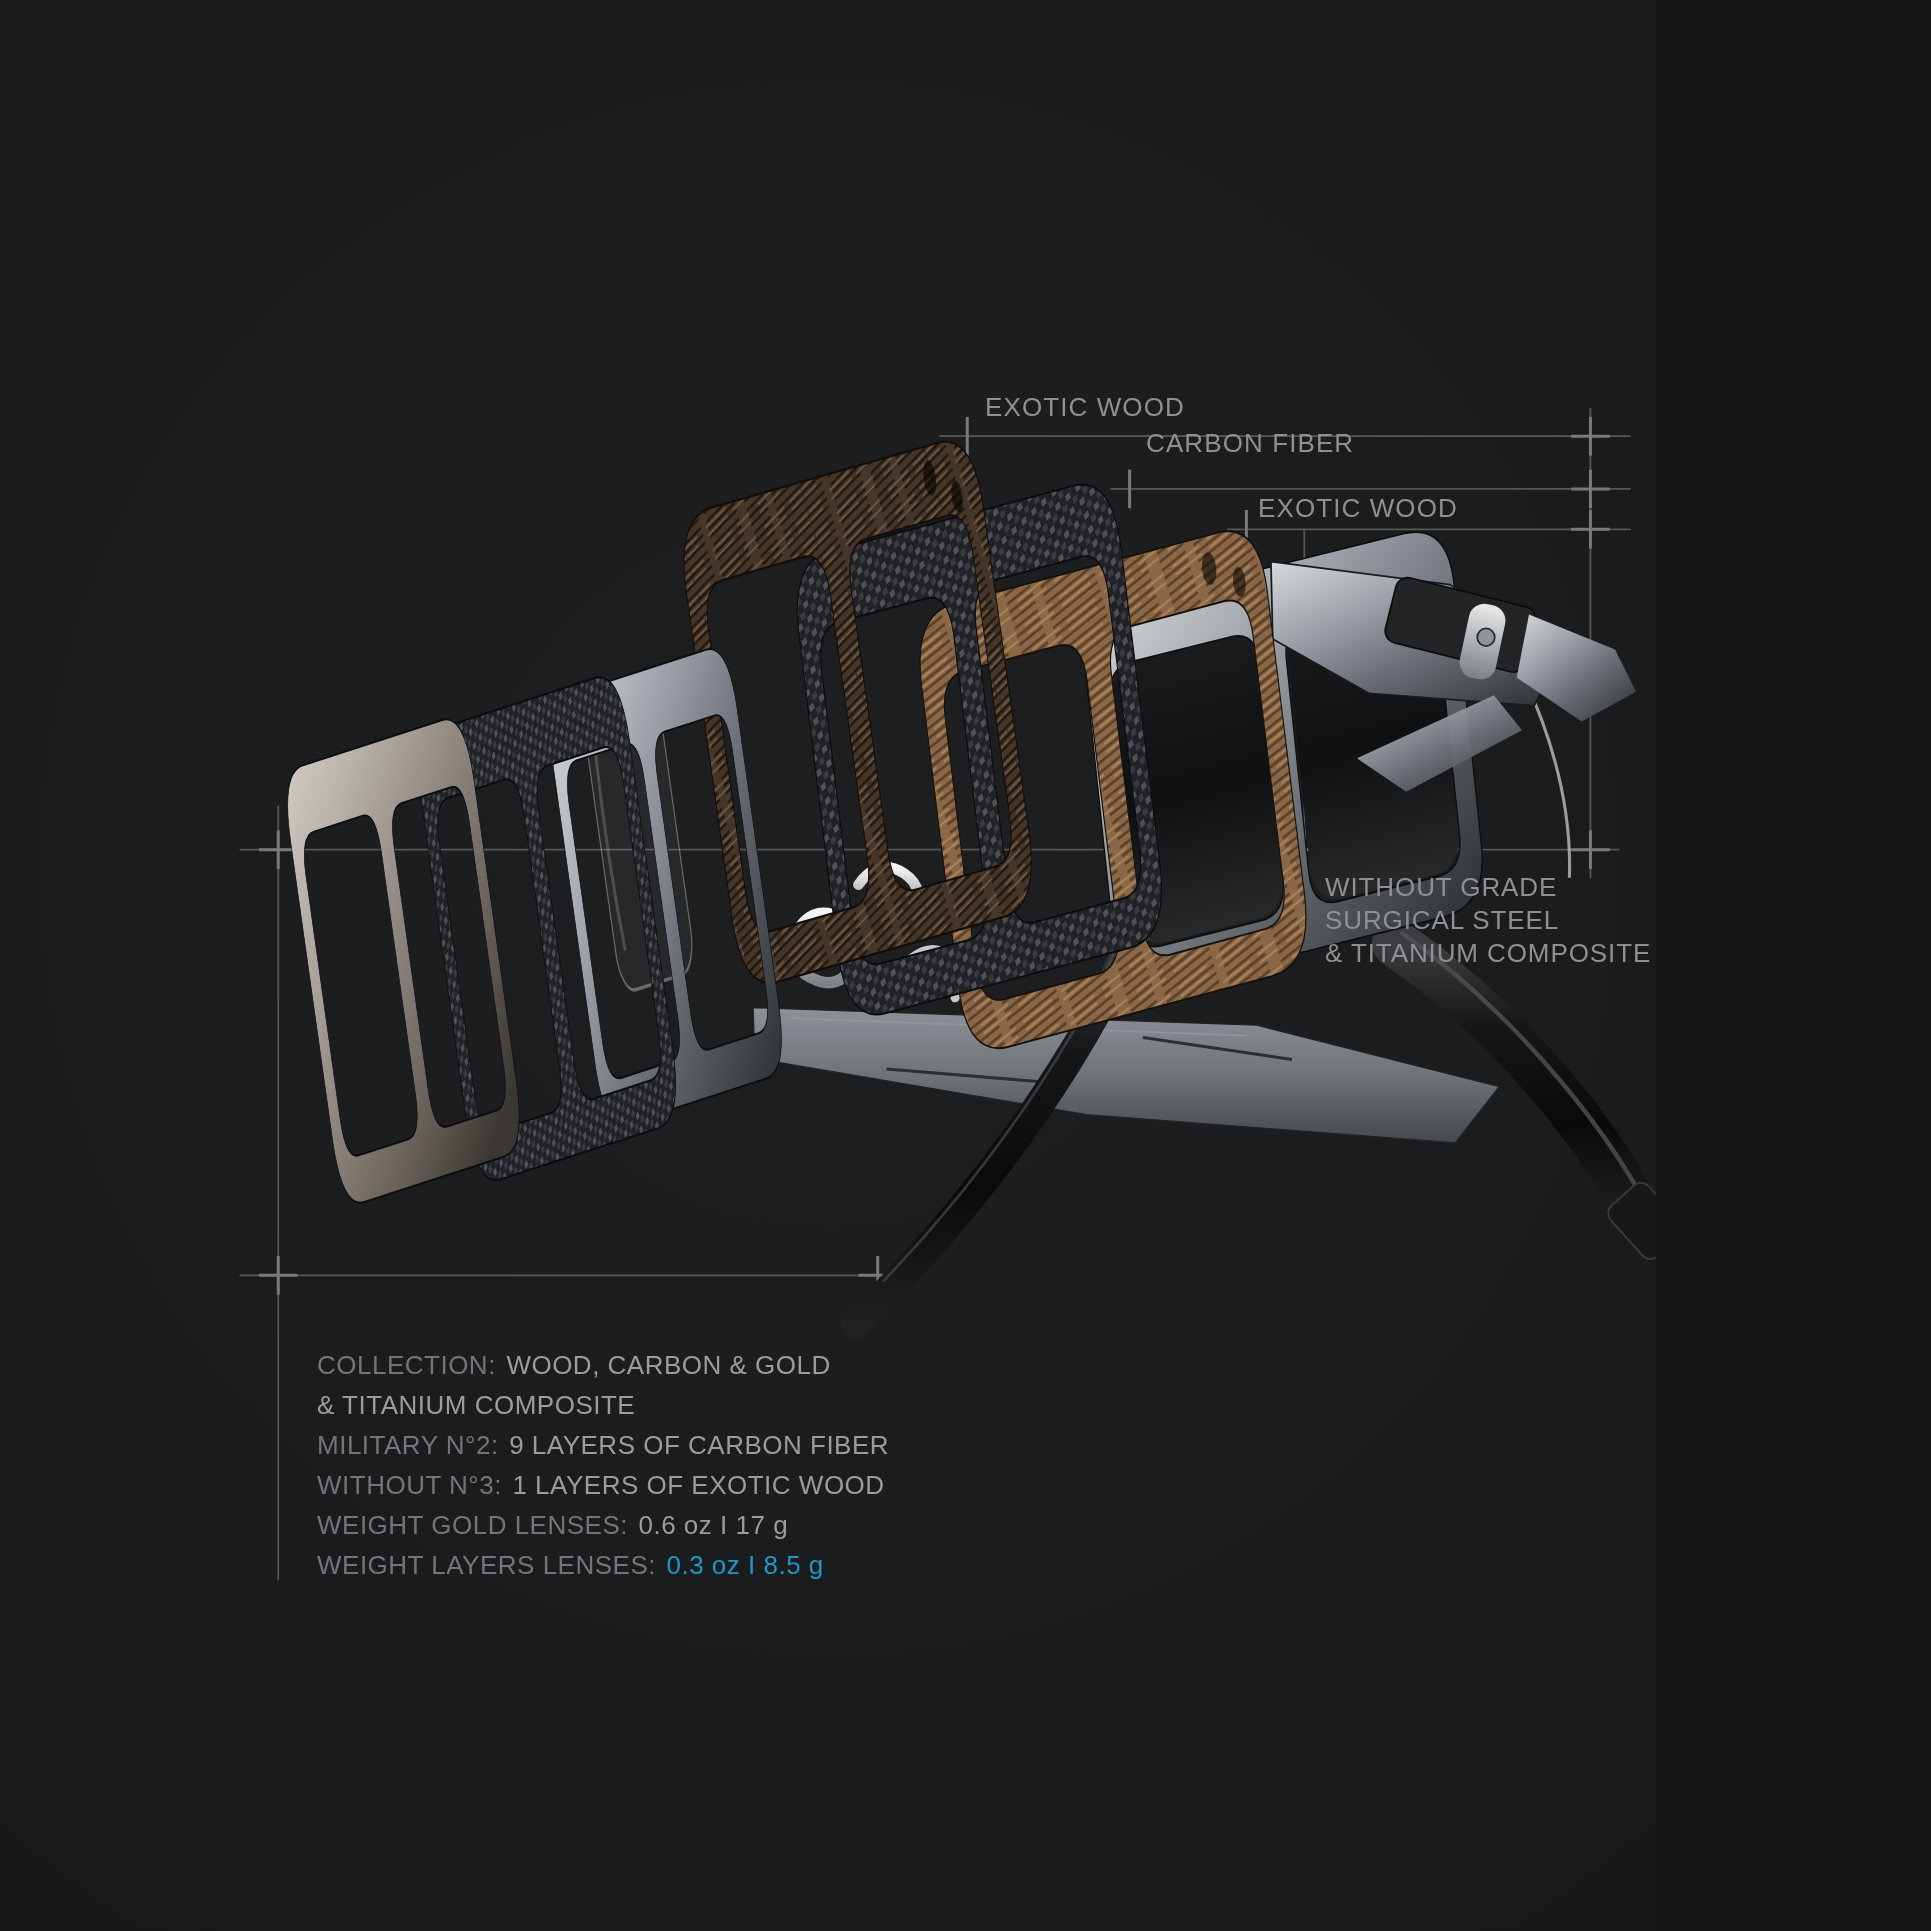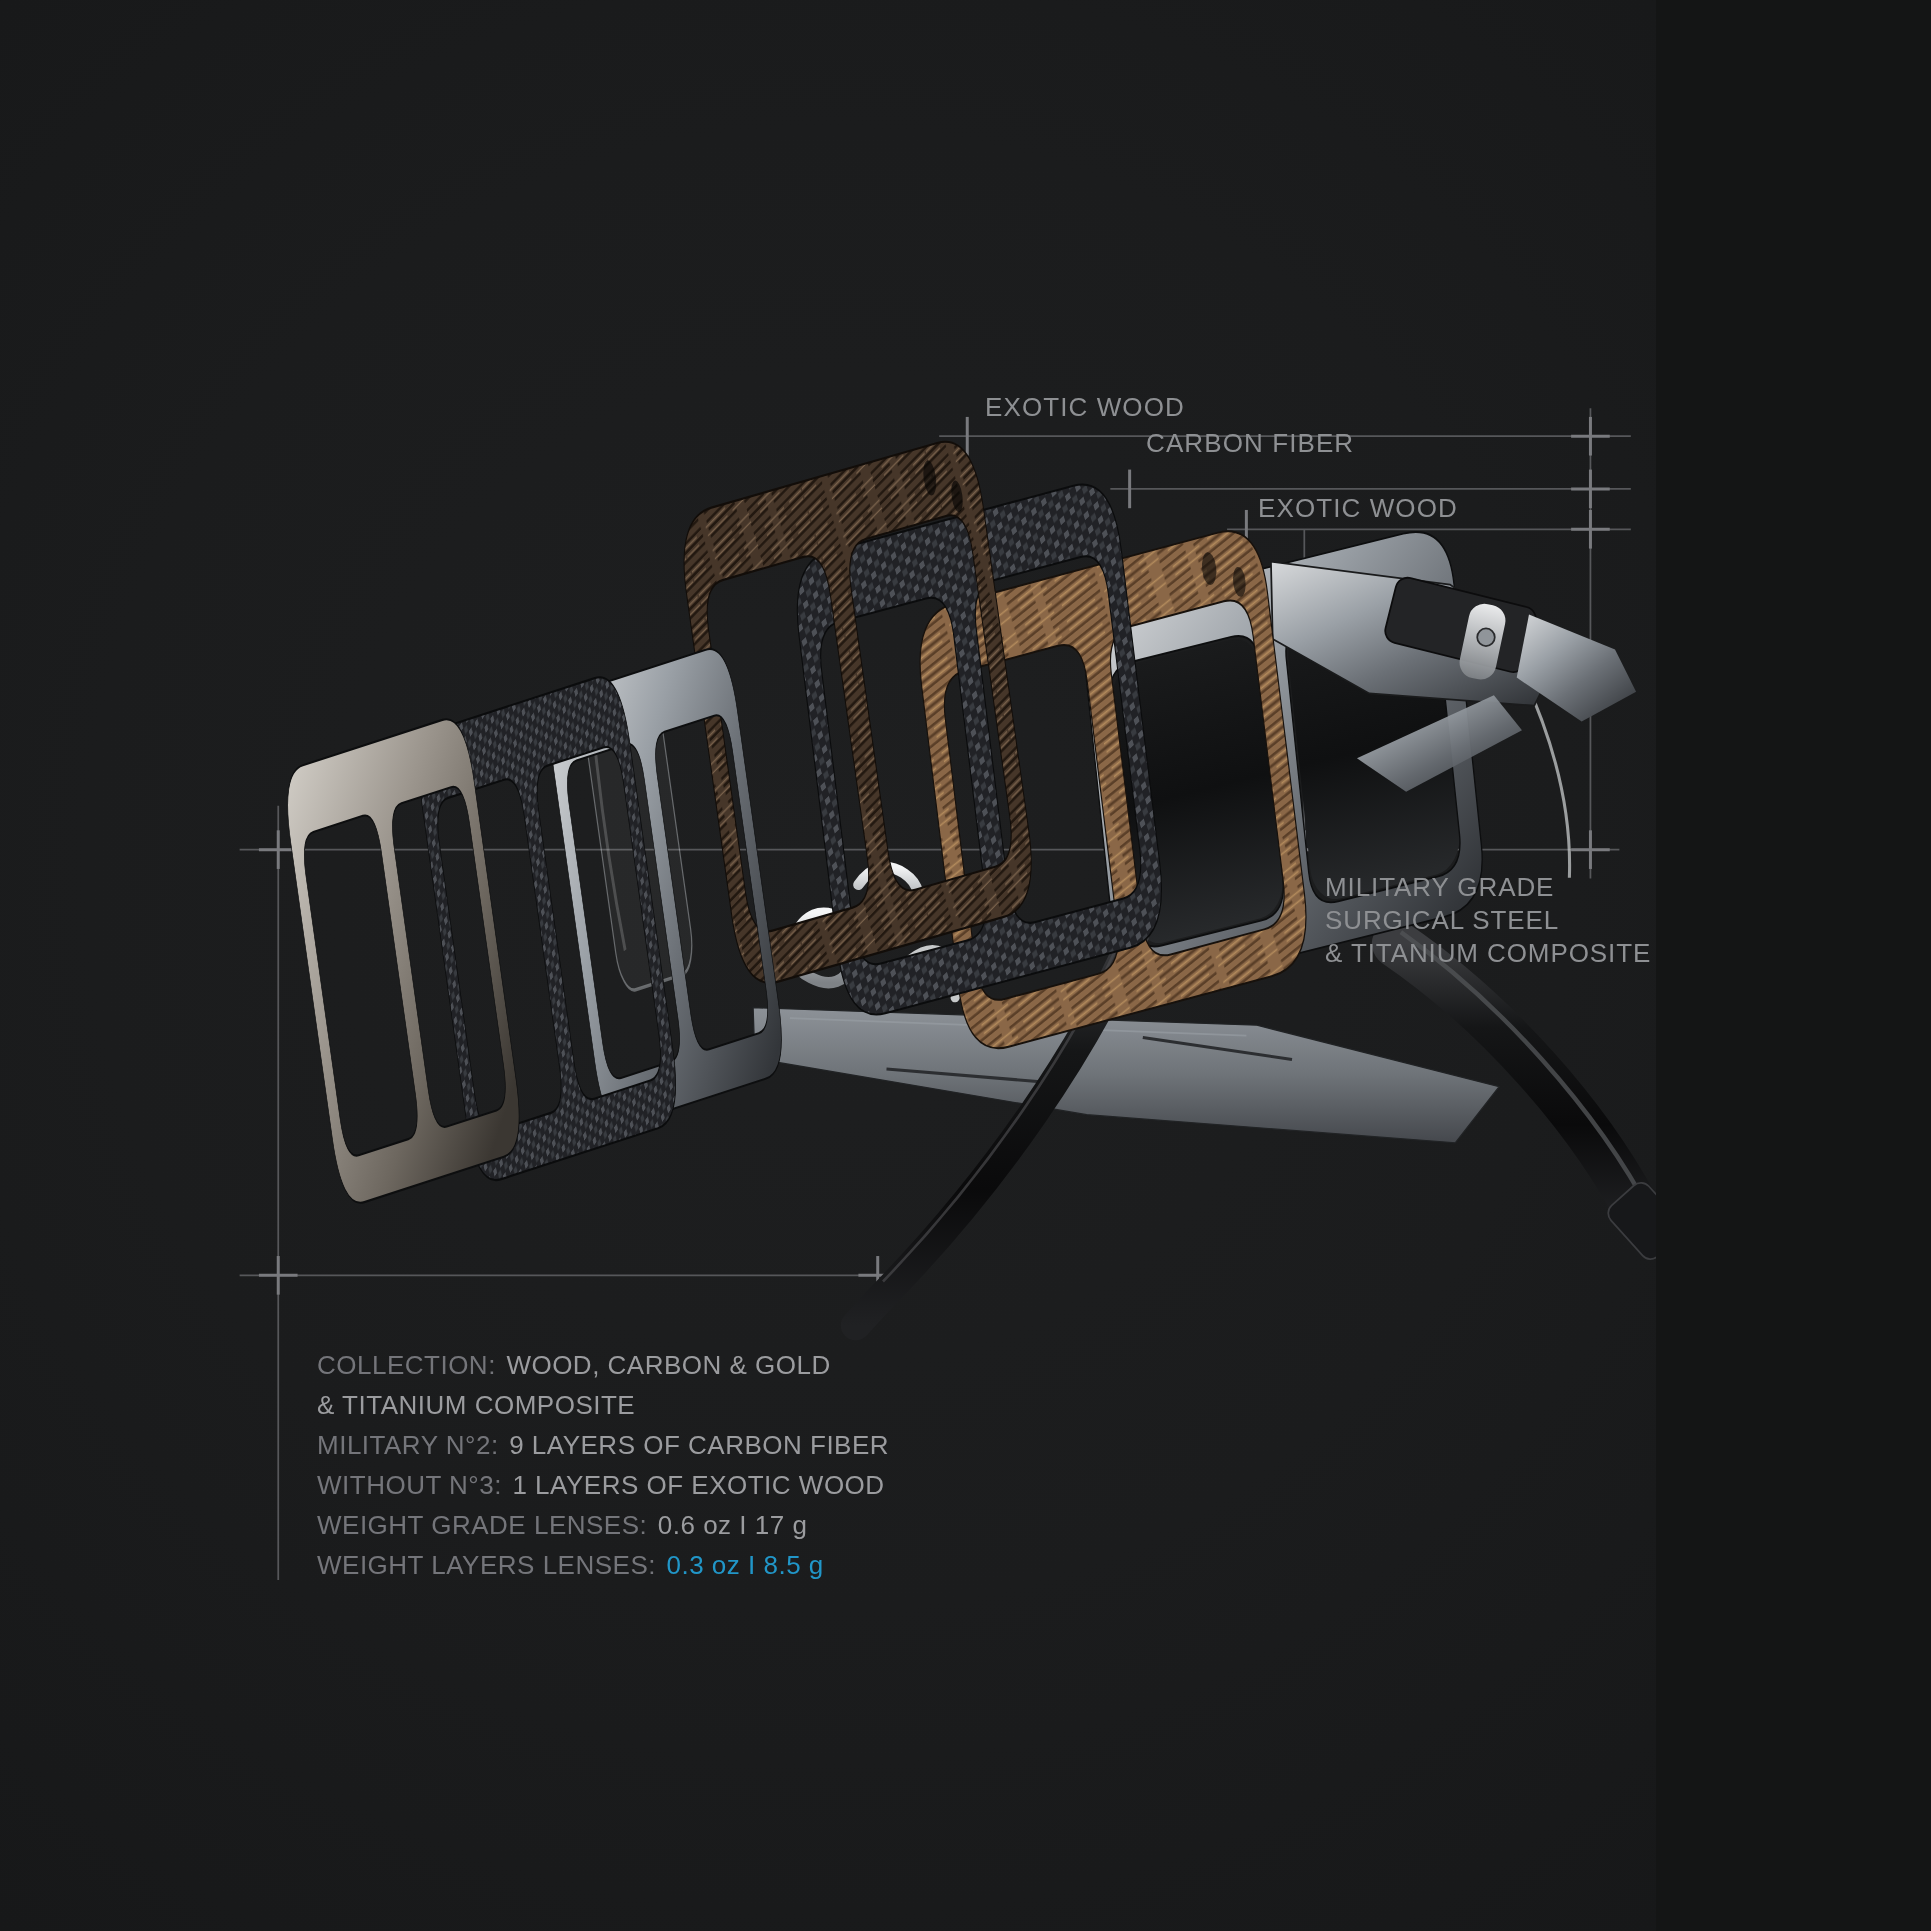--- a/index.html
+++ b/index.html
@@ -198,40 +198,40 @@
         <use href="#frameShape" fill="url(#gSteelBright)" stroke="#0d0e0f" stroke-width="1.4"></use>
       </g>
     </g>
   </svg>
 
   <div class="callout" id="callout-wood-top">EXOTIC WOOD</div>
   <div class="callout" id="callout-carbon">CARBON FIBER</div>
   <div class="callout" id="callout-wood-mid">EXOTIC WOOD</div>
 
   <div id="material-note">
-    <div>MILITARY GRADE</div>
+    <div>WITHOUT GRADE</div>
     <div>SURGICAL STEEL</div>
     <div>&amp; TITANIUM COMPOSITE</div>
   </div>
 
   <div id="spec-list">
     <div class="spec-row">
       <span class="spec-label">COLLECTION:</span><span class="spec-value">WOOD, CARBON &amp; GOLD</span>
     </div>
     <div class="spec-row">
       <span class="spec-label"></span><span class="spec-value">&amp; TITANIUM COMPOSITE</span>
     </div>
     <div class="spec-row">
       <span class="spec-label">MILITARY N°2:</span><span class="spec-value">9 LAYERS OF CARBON FIBER</span>
     </div>
     <div class="spec-row">
       <span class="spec-label">WITHOUT N°3:</span><span class="spec-value">1 LAYERS OF EXOTIC WOOD</span>
     </div>
     <div class="spec-row">
-      <span class="spec-label">WEIGHT GRADE LENSES:</span><span class="spec-value">0.6 oz I 17 g</span>
+      <span class="spec-label">WEIGHT GOLD LENSES:</span><span class="spec-value">0.6 oz I 17 g</span>
     </div>
     <div class="spec-row">
       <span class="spec-label">WEIGHT LAYERS LENSES:</span><span class="spec-value accent" style="color: rgb(33, 150, 200);">0.3 oz I 8.5 g</span>
     </div>
   </div>
 
 </div>
 
 
 </body></html>

